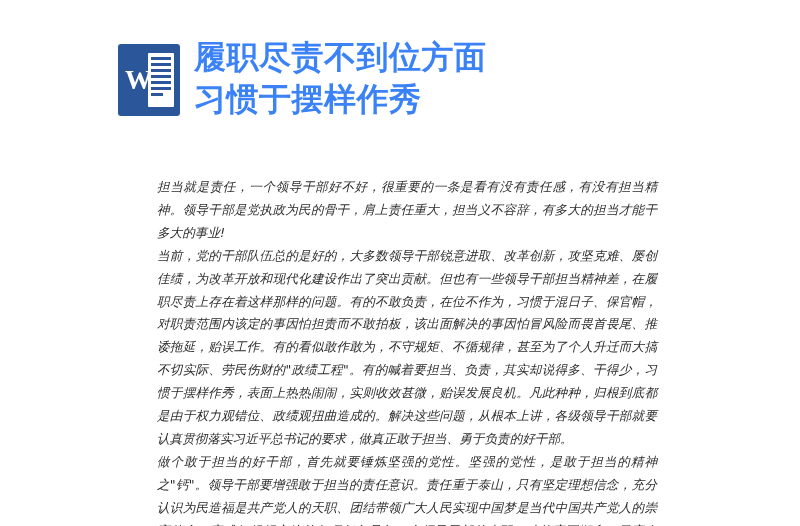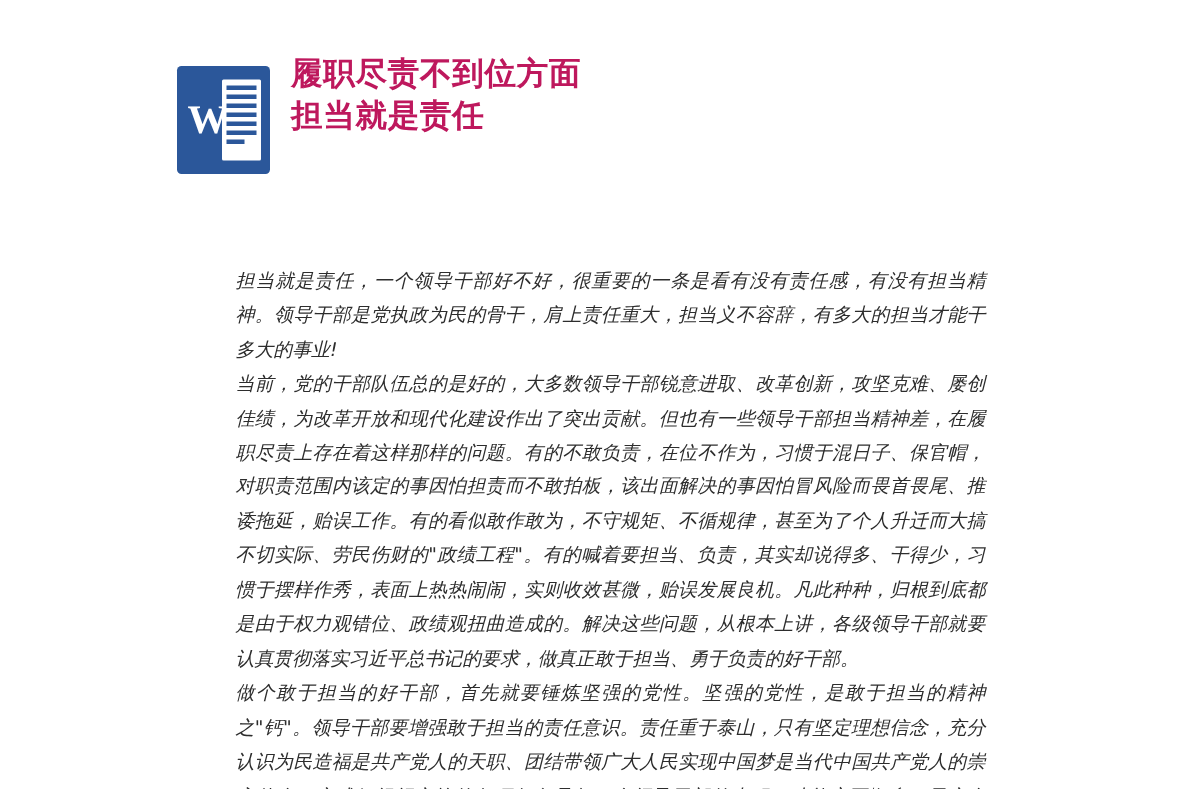--- a/index.html
+++ b/index.html
@@ -65,23 +65,23 @@
   }
   .word-icon .doc-lines i.short {
     width: 60%;
   }
   .title-block {
     margin-left: 14px;
     padding-top: 8px;
   }
   .title-line {
     font-family: "DejaVu Sans", "Liberation Sans", sans-serif;
-    font-size: 21px;
+    font-size: 32px;
     font-weight: bold;
-    color: #be185d;
+    color: #3b82f6;
     line-height: 1.32;
     letter-spacing: 0.5px;
     white-space: nowrap;
   }
   .body-text {
     position: absolute;
     left: 157px;
     top: 176px;
     width: 500px;
     font-family: "DejaVu Sans", "Liberation Sans", sans-serif;
@@ -109,21 +109,21 @@
           <i></i>
           <i></i>
           <i></i>
           <i></i>
           <i></i>
           <i class="short"></i>
       </span>
     </div>
     <div class="title-block">
       <div class="title-line">履职尽责不到位方面</div>
-      <div class="title-line">担当就是责任</div>
+      <div class="title-line">习惯于摆样作秀</div>
     </div>
   </div>
 
   <div class="body-text">
     <p>担当就是责任，一个领导干部好不好，很重要的一条是看有没有责任感，有没有担当精神。领导干部是党执政为民的骨干，肩上责任重大，担当义不容辞，有多大的担当才能干多大的事业!</p>
     <p>当前，党的干部队伍总的是好的，大多数领导干部锐意进取、改革创新，攻坚克难、屡创佳绩，为改革开放和现代化建设作出了突出贡献。但也有一些领导干部担当精神差，在履职尽责上存在着这样那样的问题。有的不敢负责，在位不作为，习惯于混日子、保官帽，对职责范围内该定的事因怕担责而不敢拍板，该出面解决的事因怕冒风险而畏首畏尾、推诿拖延，贻误工作。有的看似敢作敢为，不守规矩、不循规律，甚至为了个人升迁而大搞不切实际、劳民伤财的"政绩工程"。有的喊着要担当、负责，其实却说得多、干得少，习惯于摆样作秀，表面上热热闹闹，实则收效甚微，贻误发展良机。凡此种种，归根到底都是由于权力观错位、政绩观扭曲造成的。解决这些问题，从根本上讲，各级领导干部就要认真贯彻落实习近平总书记的要求，做真正敢于担当、勇于负责的好干部。</p>
     <p>做个敢于担当的好干部，首先就要锤炼坚强的党性。坚强的党性，是敢于担当的精神之"钙"。领导干部要增强敢于担当的责任意识。责任重于泰山，只有坚定理想信念，充分认识为民造福是共产党人的天职、团结带领广大人民实现中国梦是当代中国共产党人的崇高使命、完成好组织交给的各项任务是每一个领导干部的本职，才能毫不懈怠、夙夜在公、顽强拼搏，卓有成效地干好本职工作。只有以大无畏的革命精神和气概勇往直前，才能逢山开路、遇河架桥，敢啃硬骨头、敢碰难题，面对矛盾敢于迎难而上，面对危机敢于挺身而出，面对失误敢于承担责任。敢于担当，既要见精神，更要见行动，增强敢于担当的自觉，该做的事资着压</p>
   </div>
 
 </div>

